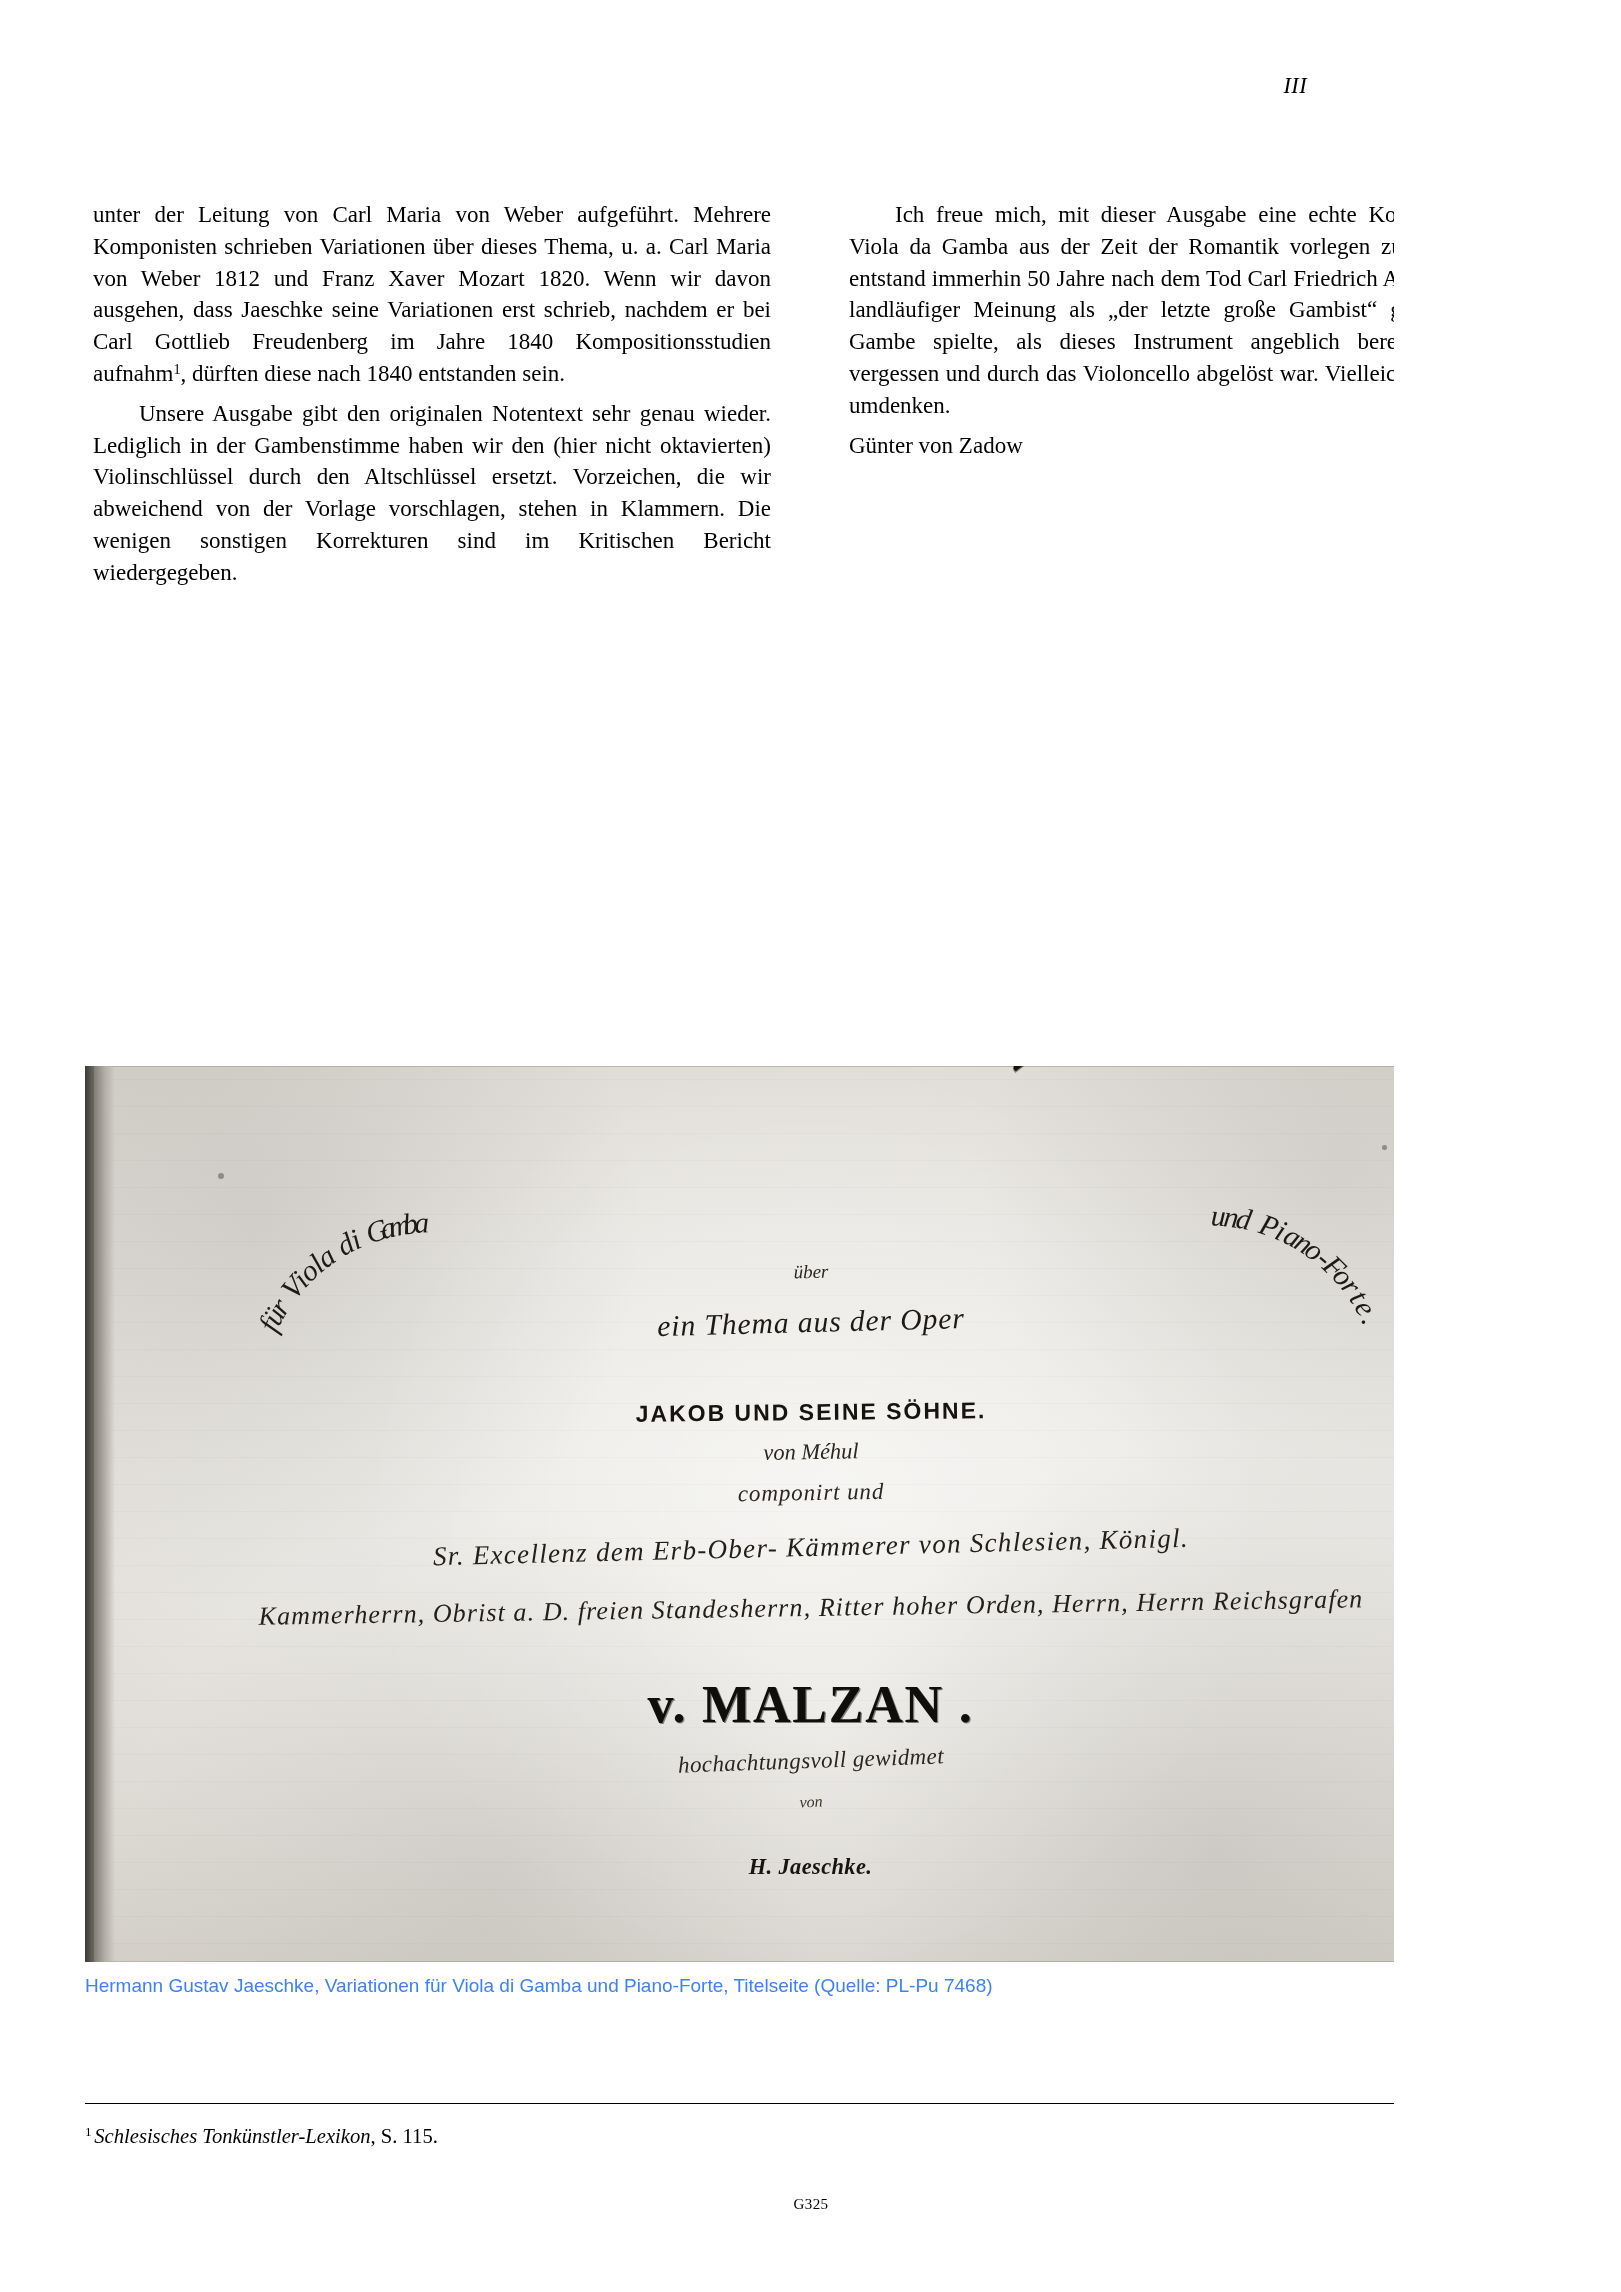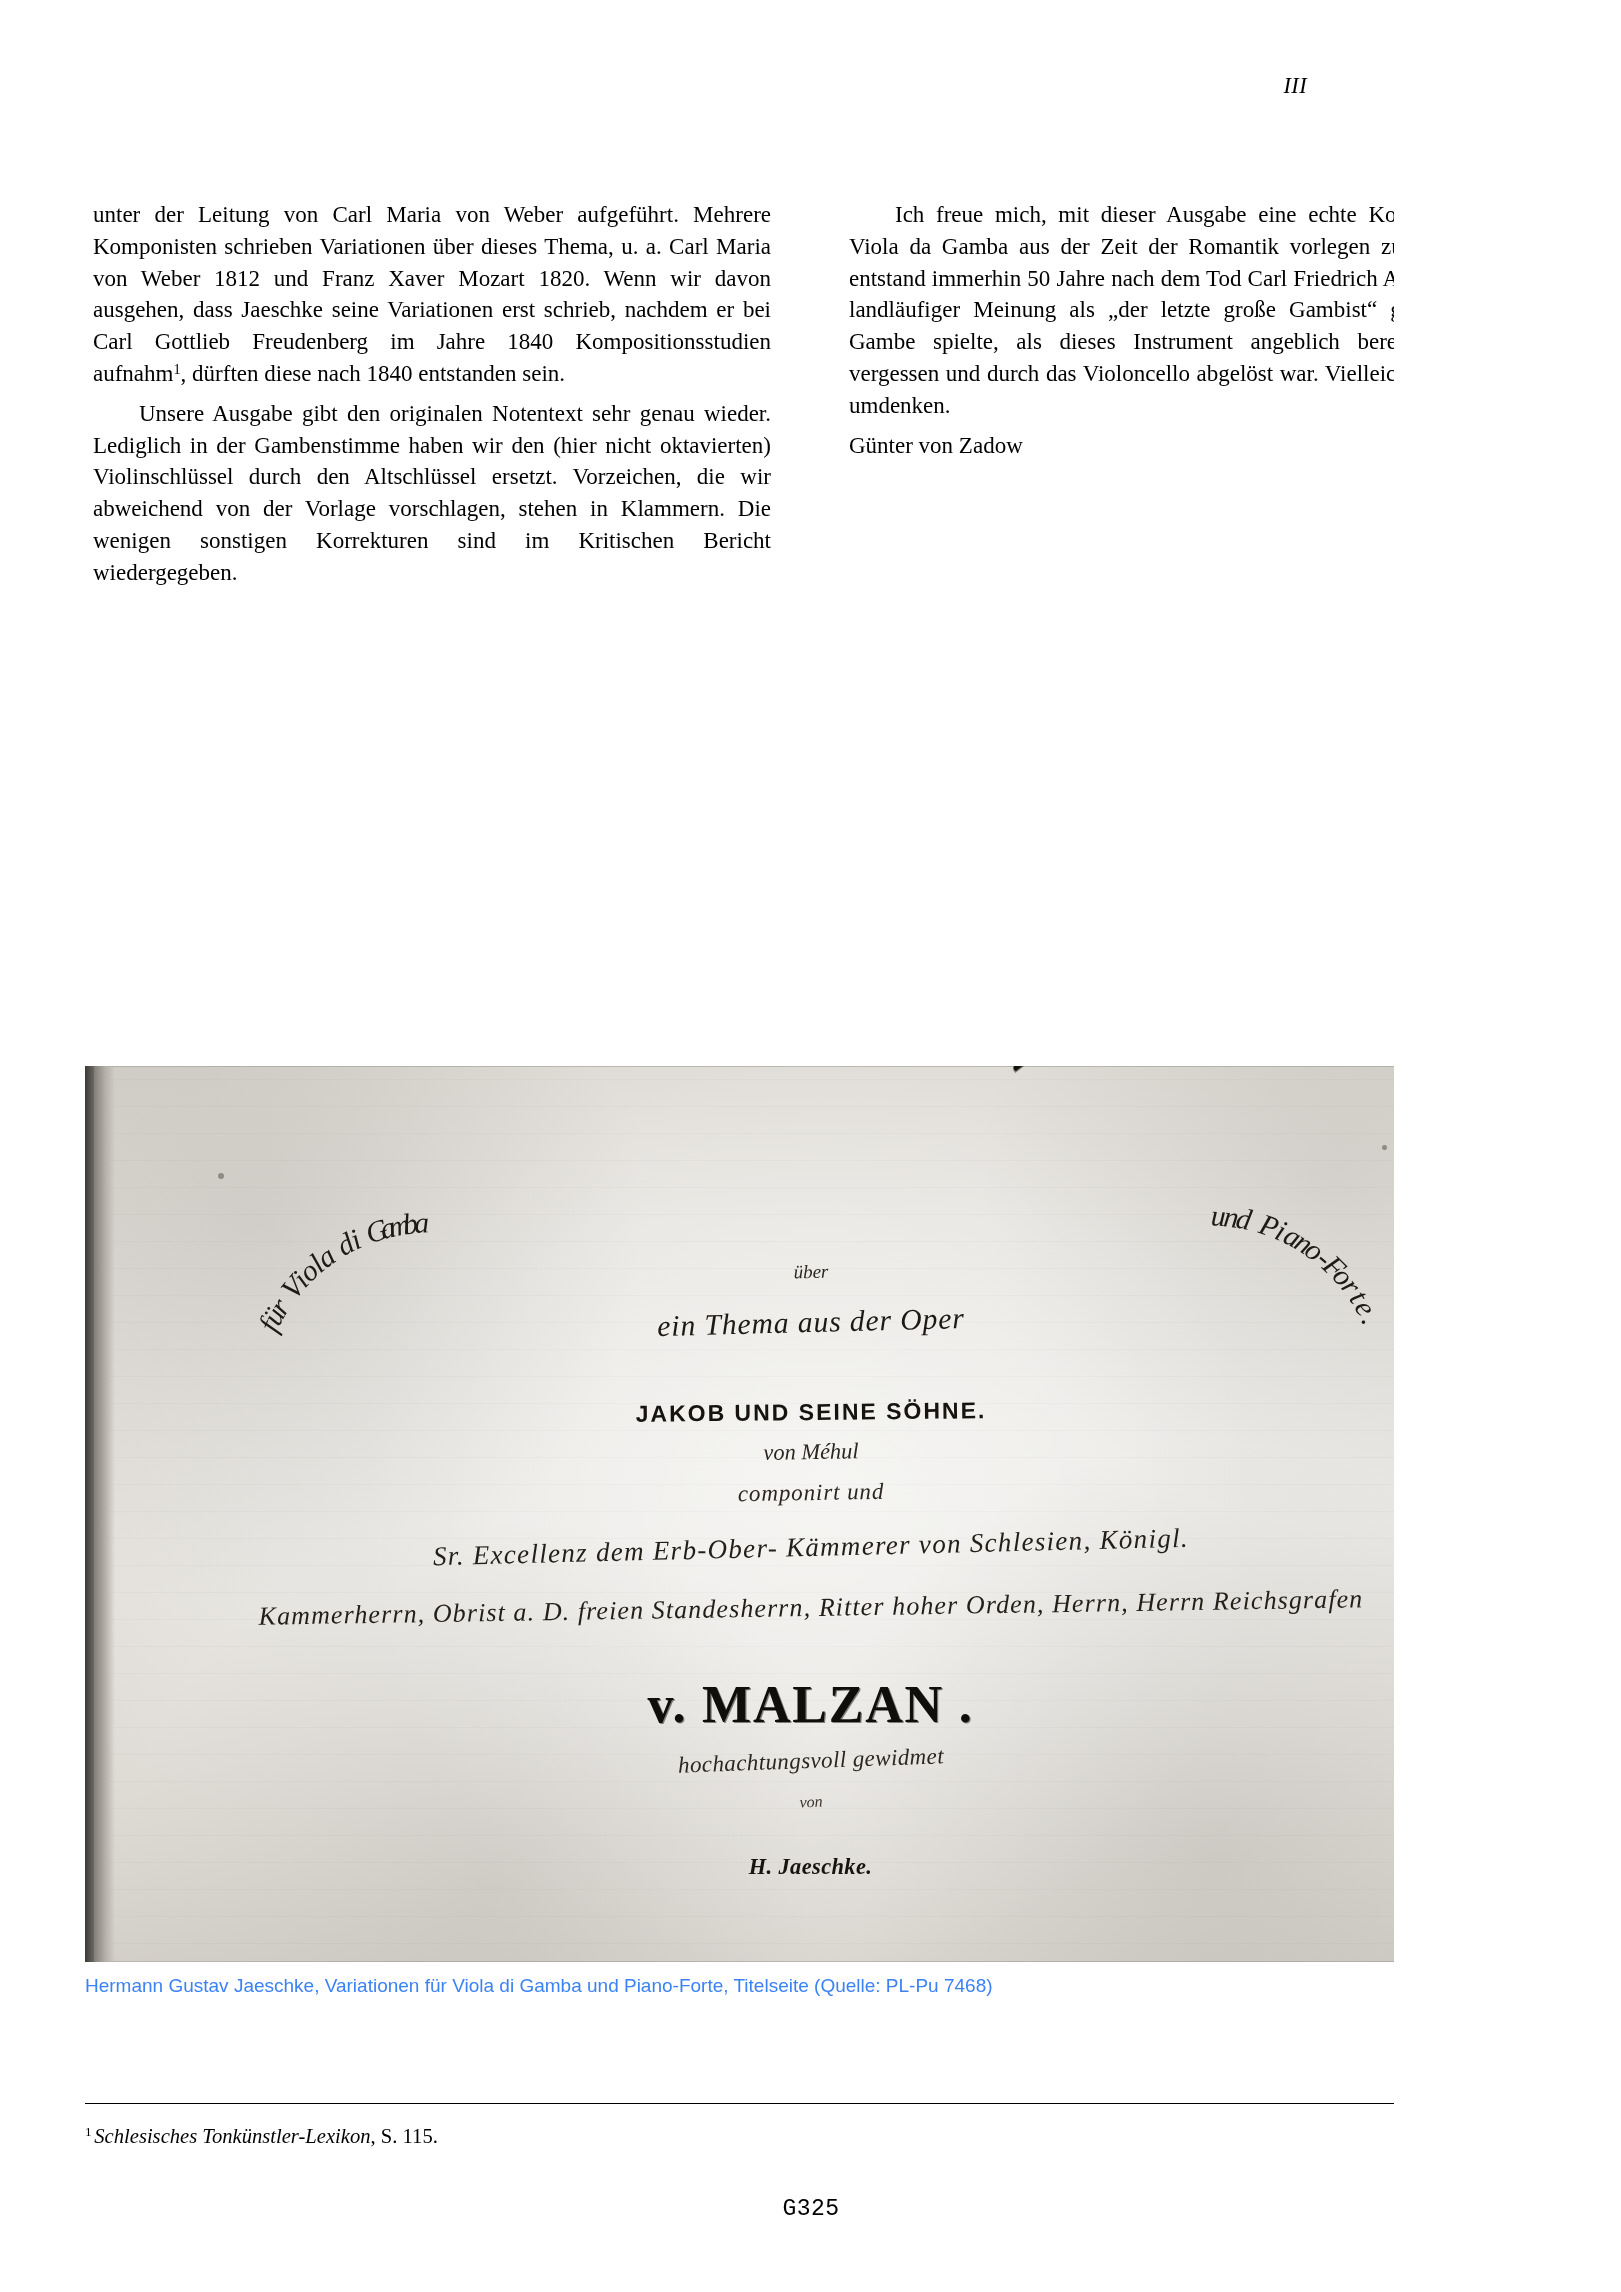--- a/index.html
+++ b/index.html
@@ -323,23 +323,22 @@
   }
   .footnote .title { font-style: italic; }
 
   
   .folio {
     position: absolute;
     left: 0;
     top: 2196px;
     width: 1622px;
     text-align: center;
-    font-size: 23px;
+    font-size: 15px;
     letter-spacing: 0.4px;
-    font-family: Liberation Mono, monospace;
   }
 </style>
 </head>
 <body>
 
 <div class="page">
 
   <div class="running-head">III</div>
 
   <div class="columns">

